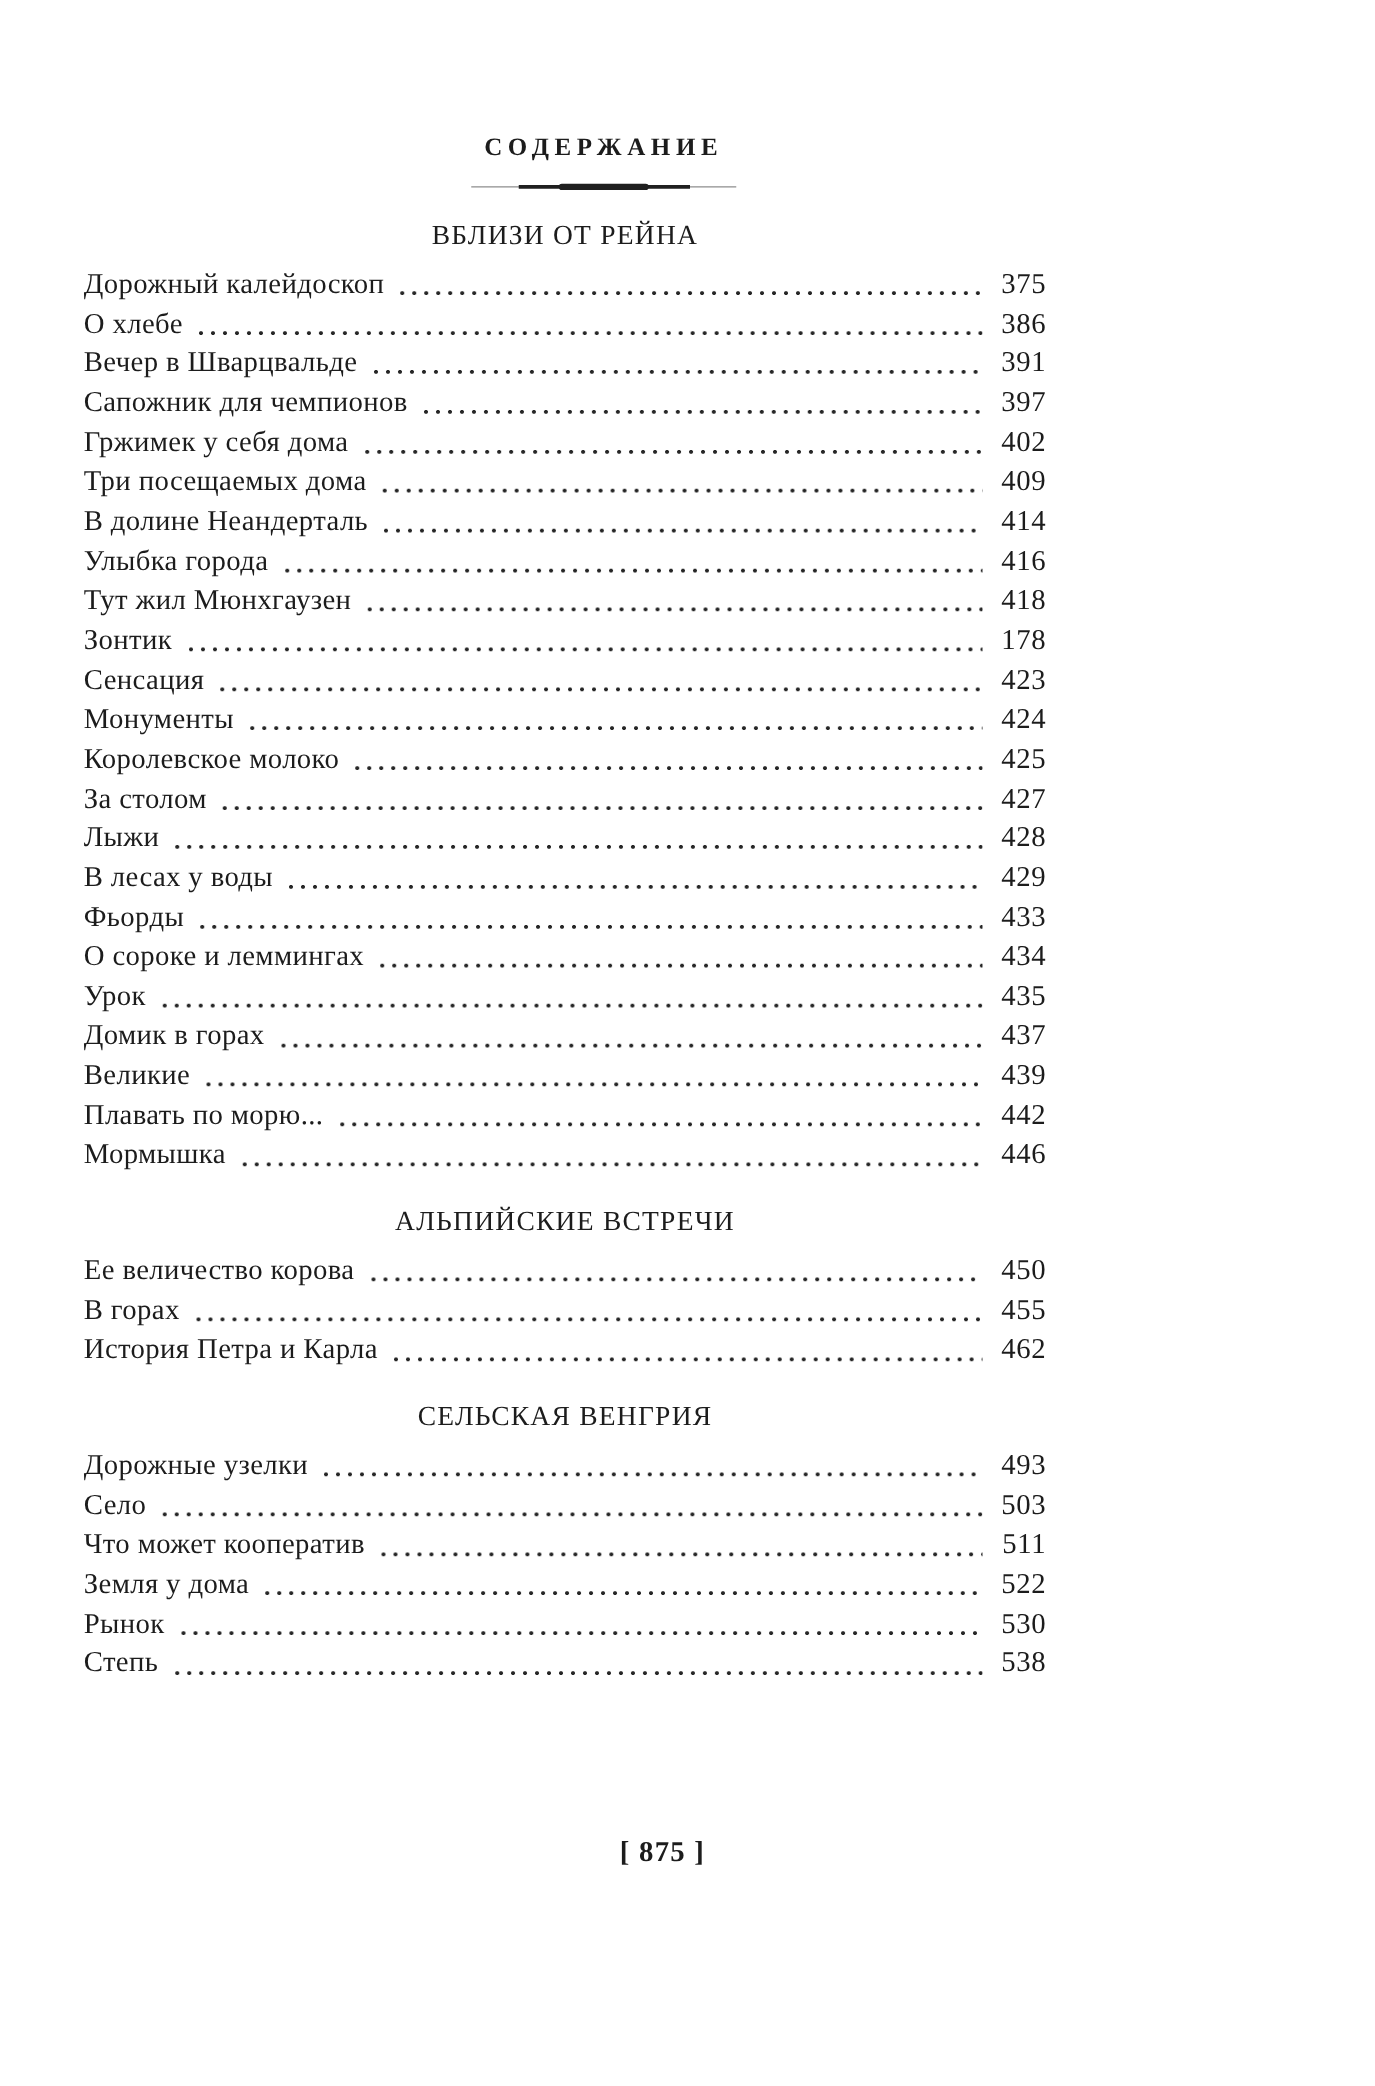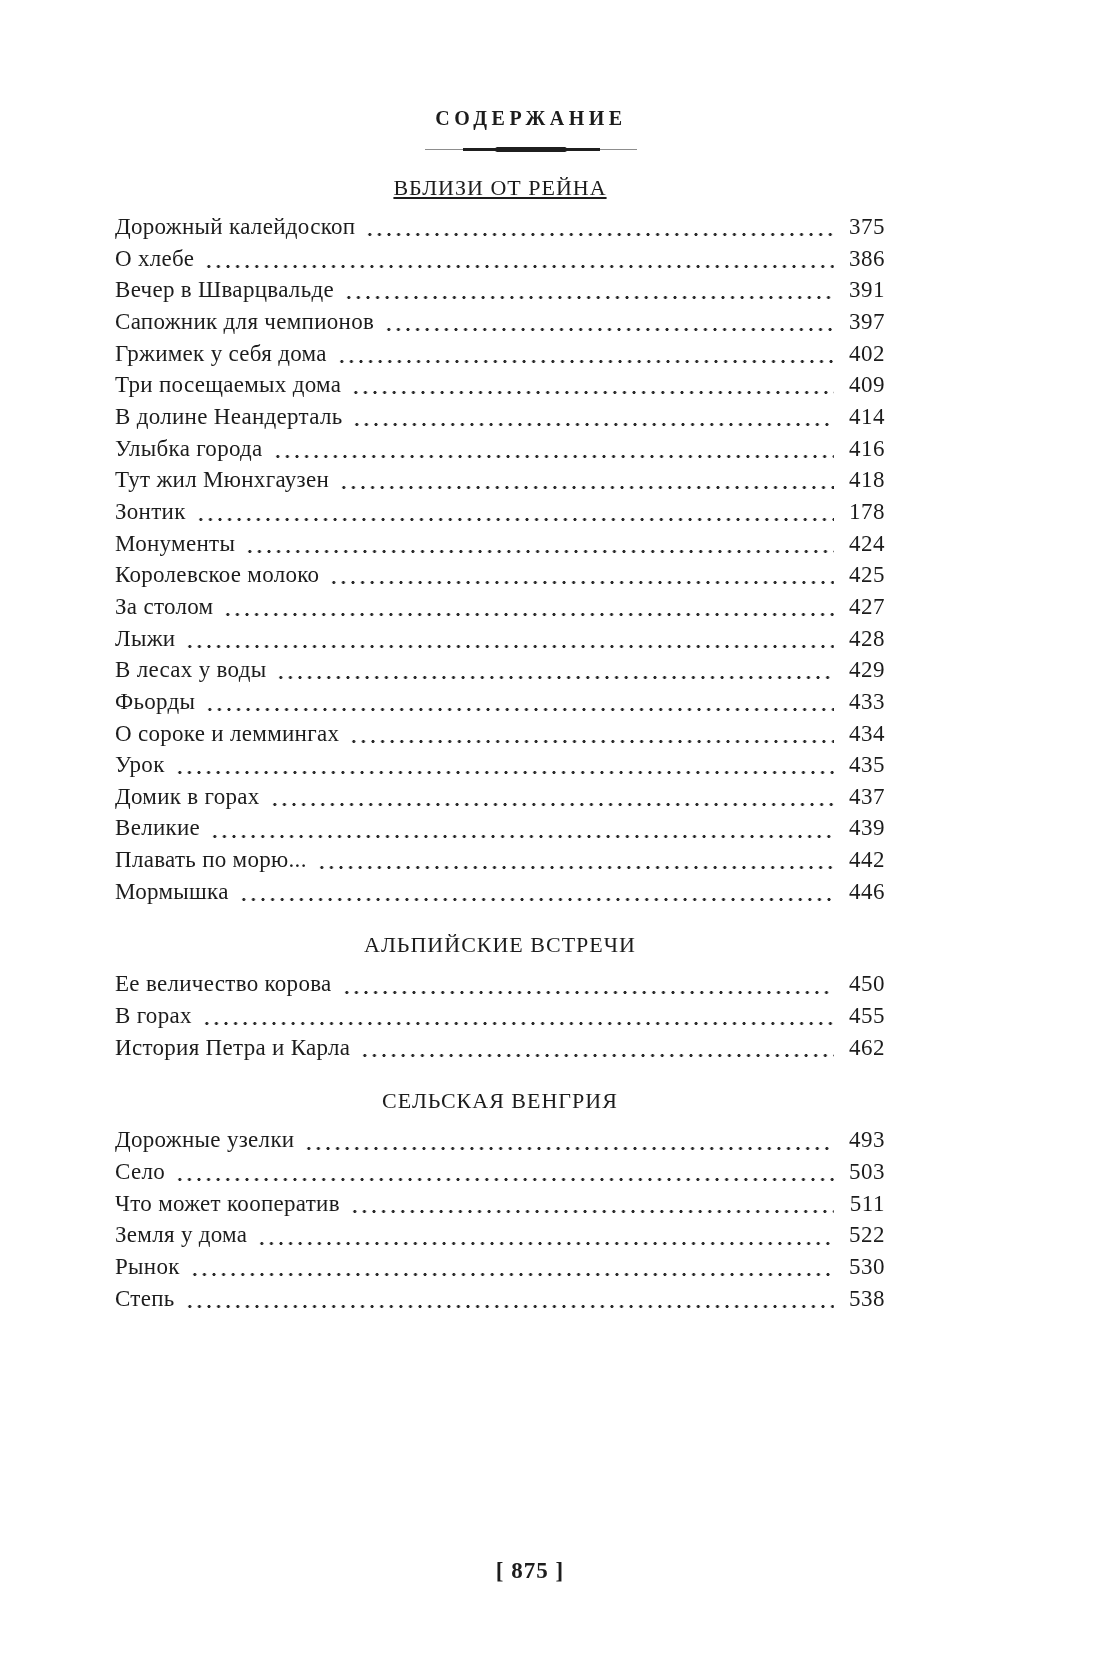--- a/index.html
+++ b/index.html
@@ -16,21 +16,21 @@
     width:1100px;
   }
   .page{
     position:relative;
     width:1100px;
     height:1669px;
     background:var(--bg);
     overflow:hidden;
   }
   .content{
-    margin-left:115px;
+    margin-left:67px;
     width:770px;
   }
   
   .head{
     padding-top:106px;
     padding-left:62px; 
     text-align:center;
   }
   .doc-title{
     font-size:20px;
@@ -68,21 +68,21 @@
   .sec-heading{
     text-align:center;
     font-size:22px;
     font-weight:400;
     letter-spacing:1px;
     line-height:28px;
     margin-top:24px;
     margin-bottom:9px;
     white-space:nowrap;
   }
-  .toc-section:first-child .sec-heading{margin-top:21px;text-decoration:underline;}
+  .toc-section:first-child .sec-heading{margin-top:21px;}
   .entry{
     display:flex;
     align-items:baseline;
     line-height:31.65px;
     font-size:23px;
     letter-spacing:0.3px;
   }
   .entry-title{
     white-space:nowrap;
     flex:0 0 auto;
@@ -99,21 +99,21 @@
   }
   .entry-page{
     flex:0 0 46px;
     width:46px;
     text-align:right;
     letter-spacing:0.5px;
   }
   
   .foot{
     position:absolute;
-    top:1558px;
+    top:1469px;
     left:115px;
     width:770px;
     padding-left:60px;
     text-align:center;
   }
   .folio{
     font-size:23px;
     font-weight:700;
     letter-spacing:1px;
     white-space:pre;
@@ -195,20 +195,25 @@
   </section>
 
   <section class="toc-section">
     <div class="entries">
   <div class="entry">
     <span class="entry-title">Зонтик</span>
     <span class="leader"></span>
     <span class="entry-page">178</span>
   </div>
 
+  <div class="entry">
+    <span class="entry-title">Сенсация</span>
+    <span class="leader"></span>
+    <span class="entry-page">423</span>
+  </div>
 
   <div class="entry">
     <span class="entry-title">Монументы</span>
     <span class="leader"></span>
     <span class="entry-page">424</span>
   </div>
 
   <div class="entry">
     <span class="entry-title">Королевское молоко</span>
     <span class="leader"></span>

